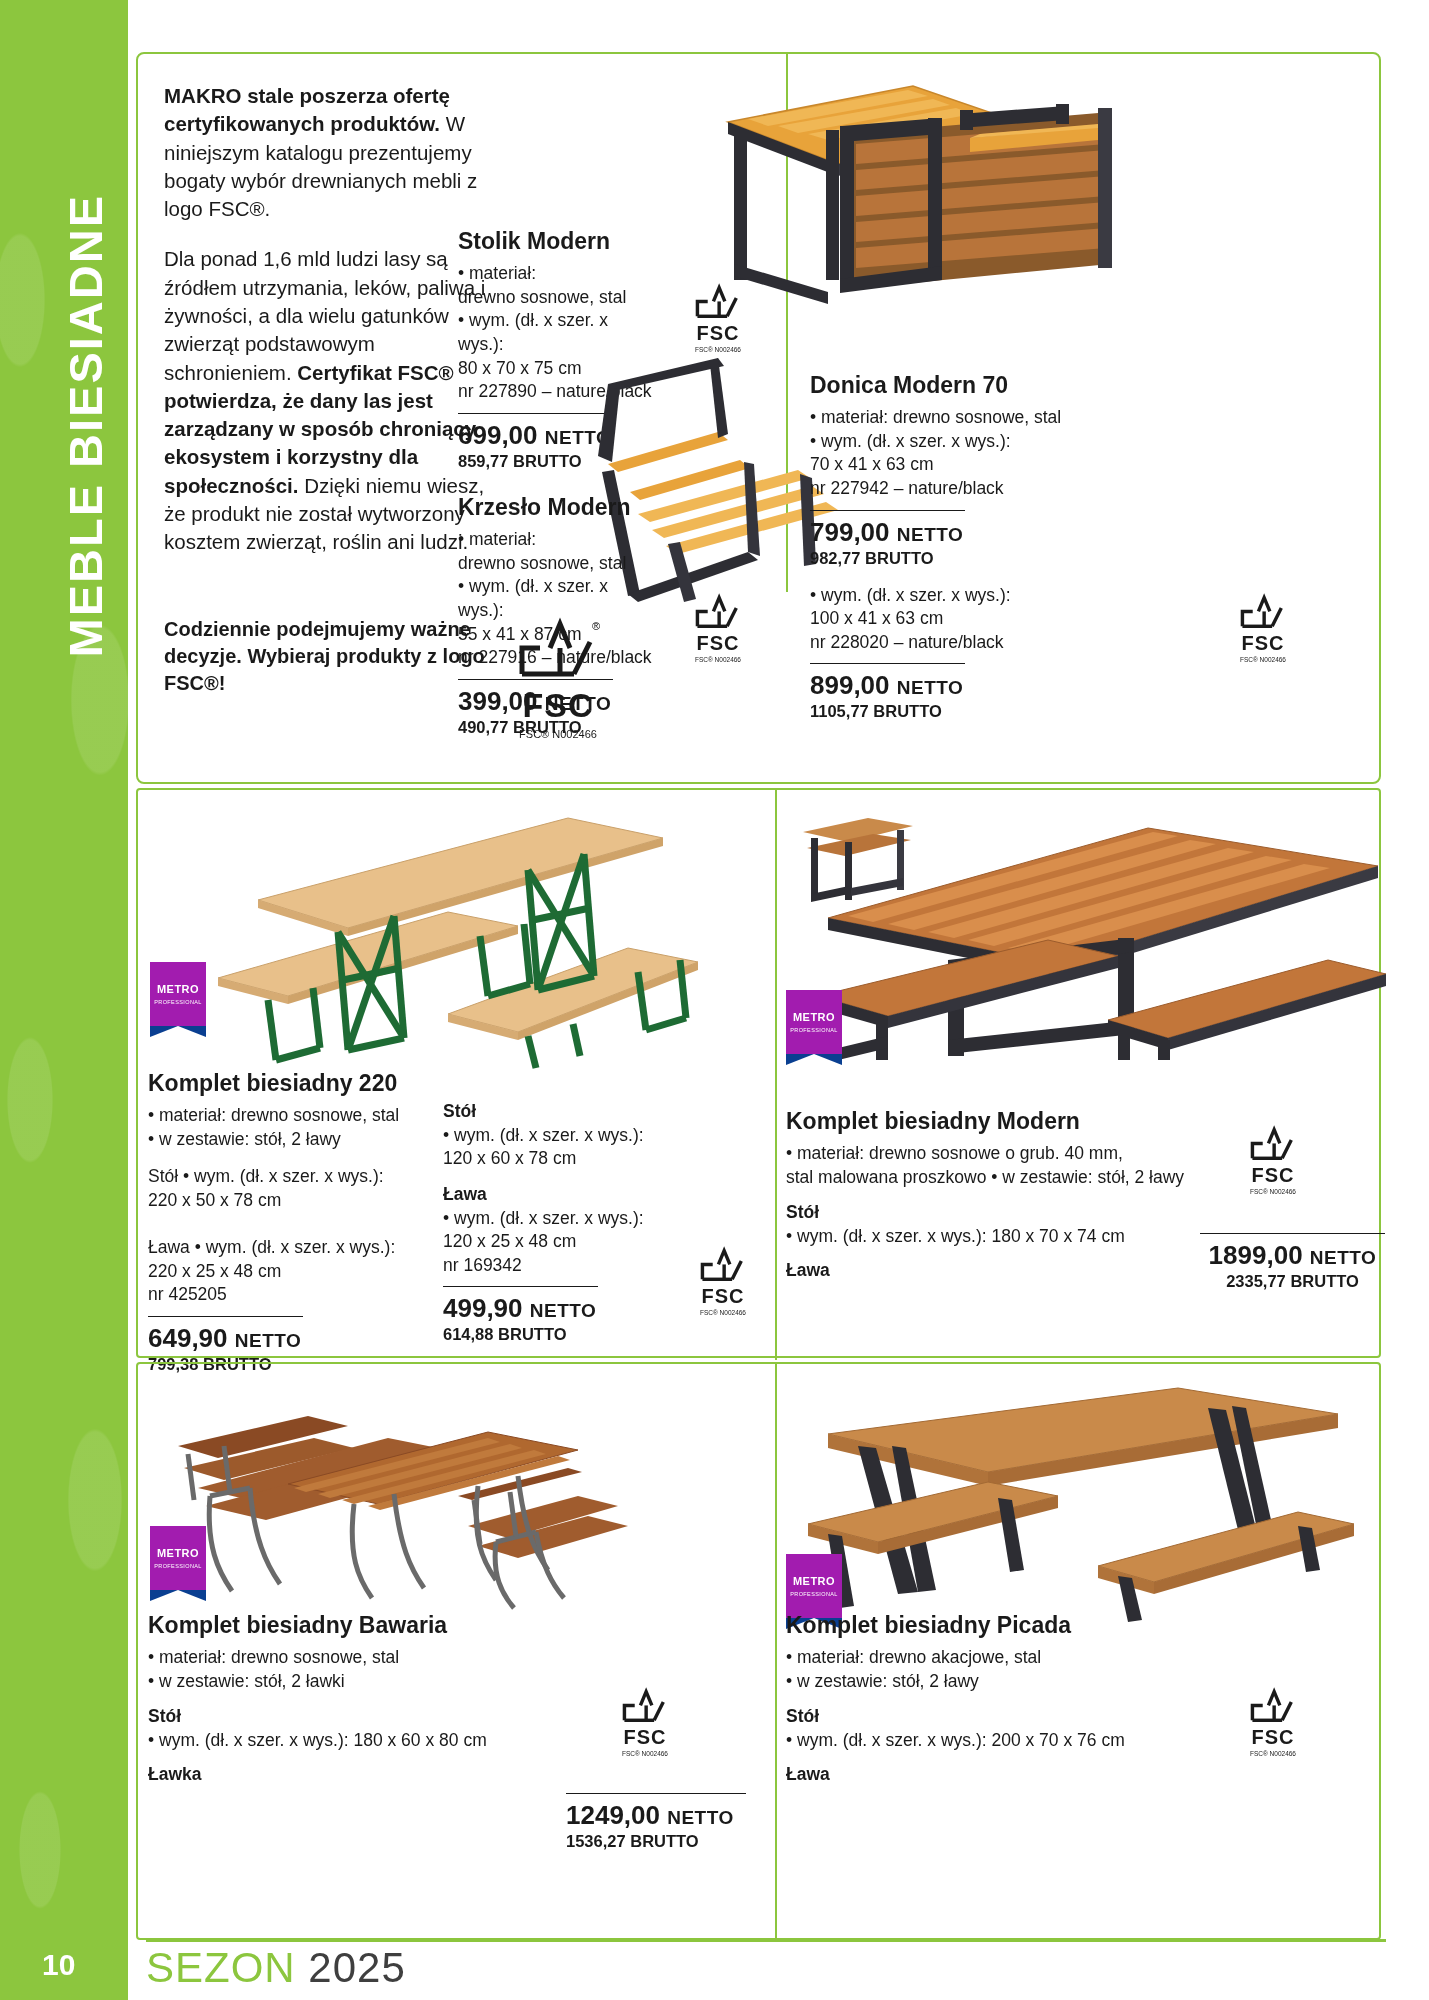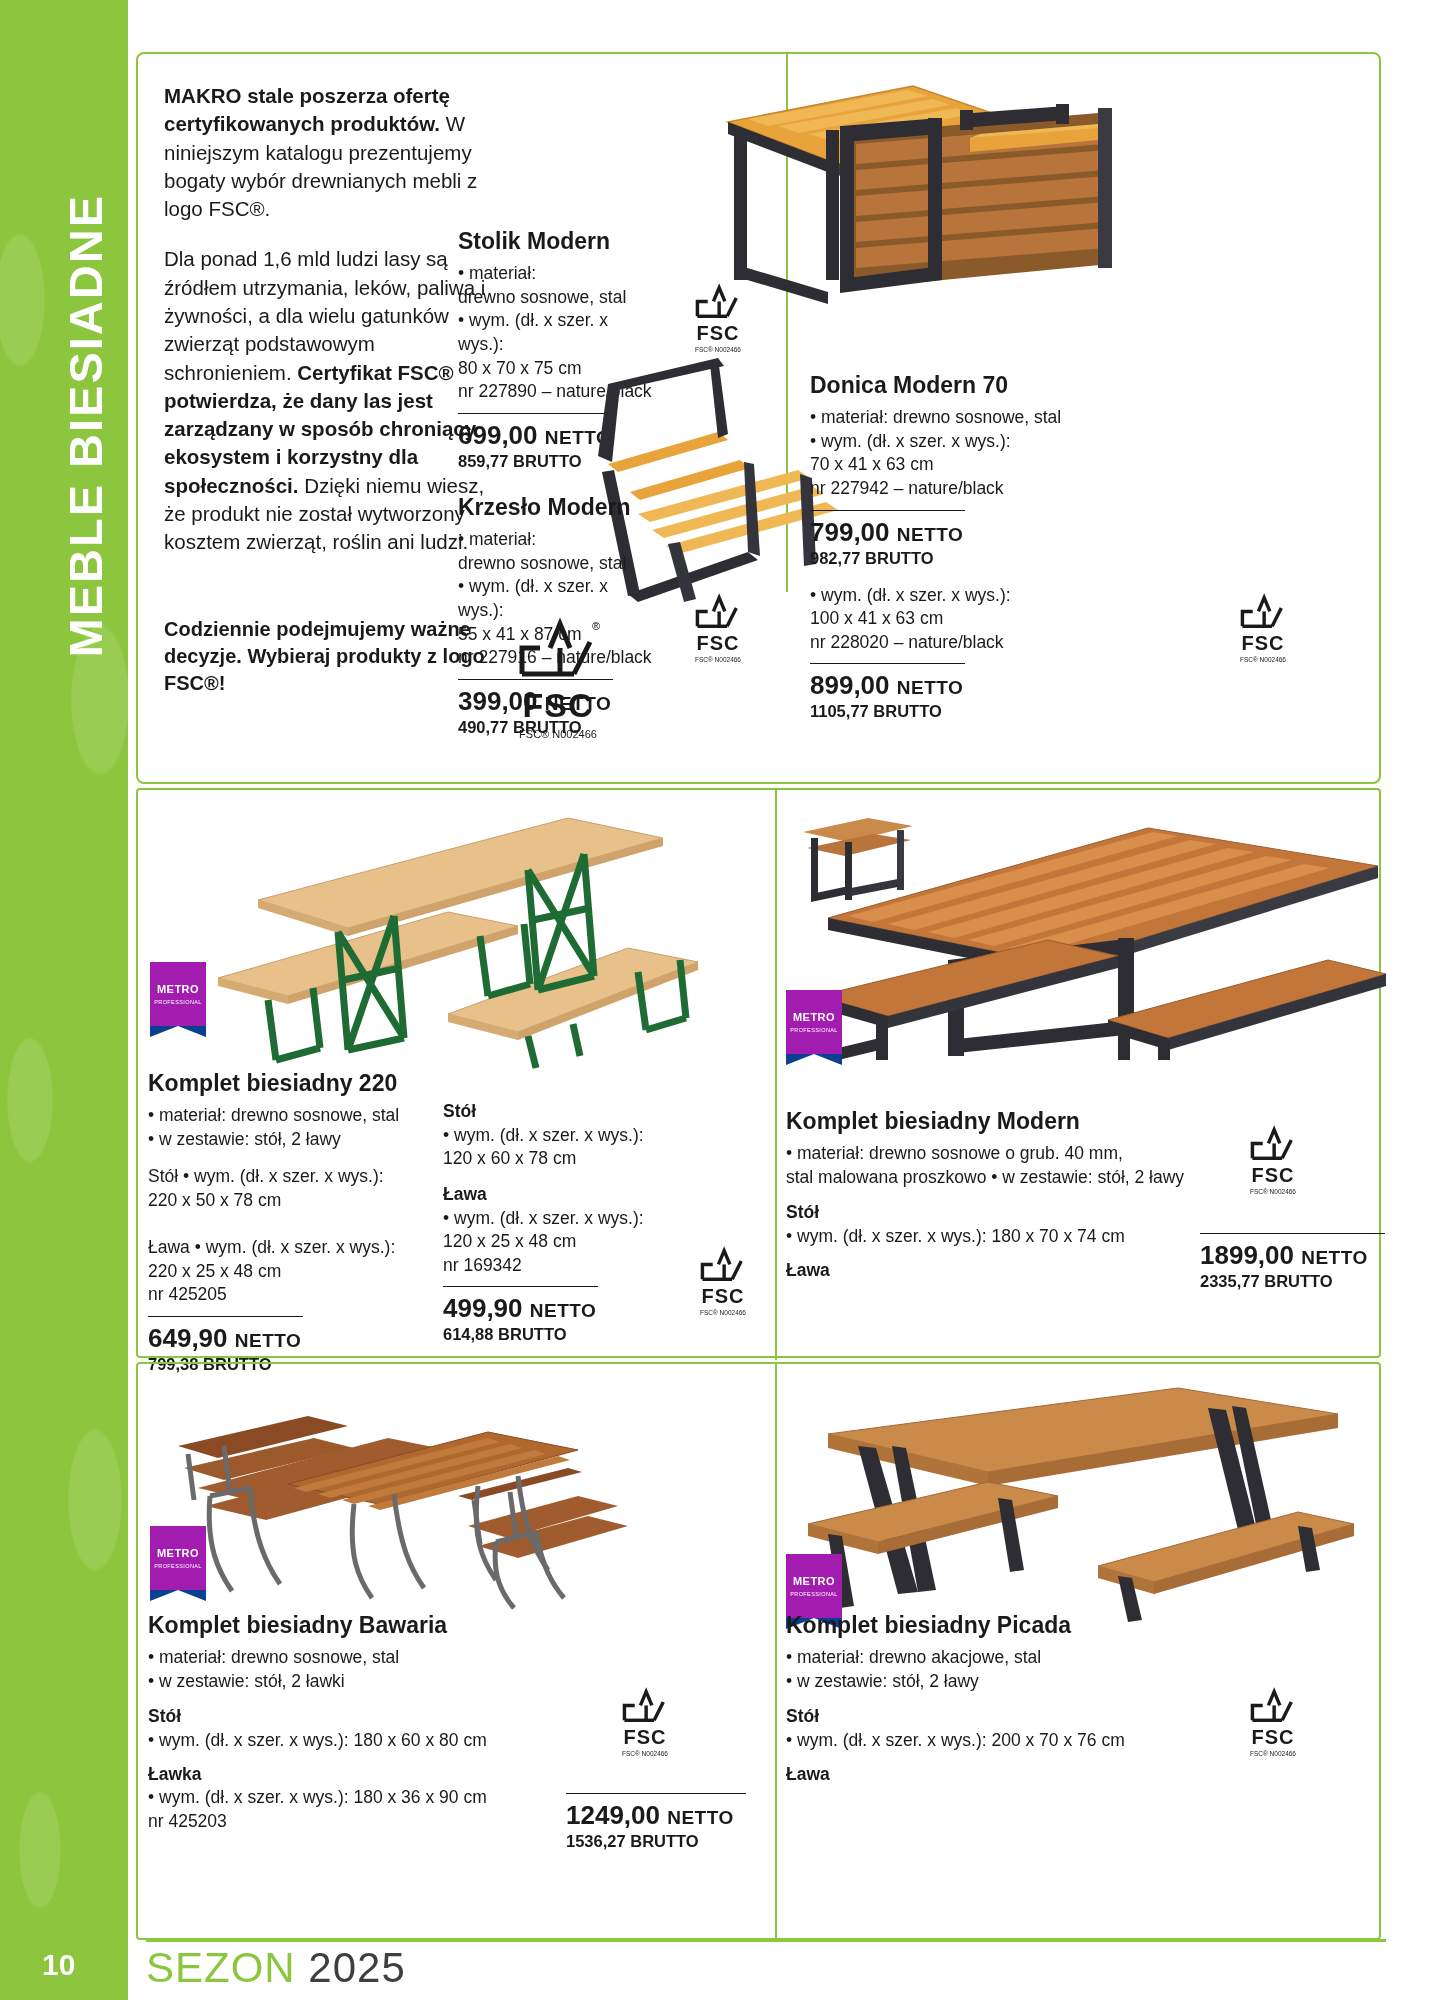--- a/index.html
+++ b/index.html
@@ -406,21 +406,21 @@
 
     <div style="position:absolute;left:648px;top:318px;width:430px;">
       <div class="pname">Komplet biesiadny Modern</div>
       <div class="pspec" style="white-space:pre-line;">• materiał: drewno sosnowe o grub. 40 mm,
 stal malowana proszkowo • w zestawie: stół, 2 ławy</div>
       <div class="pspec" style="font-weight:bold;margin-top:12px;">Stół</div>
       <div class="pspec">• wym. (dł. x szer. x wys.): 180 x 70 x 74 cm</div>
       <div class="pspec" style="font-weight:bold;margin-top:10px;">Ława</div>
     </div>
 
-    <div style="position:absolute;left:1062px;top:434px;width:185px;text-align:left;">
+    <div style="position:absolute;left:1062px;top:434px;width:185px;text-align:center;">
       <hr class="price-rule" style="width:185px;">
       <div class="price-net"><span>1899,00</span> <span class="u">NETTO</span></div>
       <div class="price-gross"><span>2335,77</span> <span class="u">BRUTTO</span></div>
     </div>
 
     <div class="fsc" style="left:1090px;top:334px;width:90px;">
       <svg class="tree" width="54" height="40" viewBox="0 0 92 70">
         <path d="M10 60 L10 34 L28 34" fill="none" stroke="#1a1a1a" stroke-width="6"></path>
         <path d="M38 34 L48 10 L58 34" fill="none" stroke="#1a1a1a" stroke-width="6"></path>
         <path d="M48 34 L48 60" fill="none" stroke="#1a1a1a" stroke-width="6"></path>
@@ -473,22 +473,20 @@
       <div class="m2">PROFESSIONAL</div>
     </div>
 
     <div style="position:absolute;left:10px;top:248px;width:420px;">
       <div class="pname">Komplet biesiadny Bawaria</div>
       <div class="pspec" style="white-space:pre-line;">• materiał: drewno sosnowe, stal
 • w zestawie: stół, 2 ławki</div>
       <div class="pspec" style="font-weight:bold;margin-top:12px;">Stół</div>
       <div class="pspec">• wym. (dł. x szer. x wys.): 180 x 60 x 80 cm</div>
       <div class="pspec" style="font-weight:bold;margin-top:10px;">Ławka</div>
-      <div class="pspec" style="white-space:pre-line;">• wym. (dł. x szer. x wys.): 180 x 36 x 90 cm
-nr 425203</div>
     </div>
 
     <div style="position:absolute;left:428px;top:420px;width:180px;">
       <hr class="price-rule" style="width:180px;">
       <div class="price-net"><span>1249,00</span> <span class="u">NETTO</span></div>
       <div class="price-gross"><span>1536,27</span> <span class="u">BRUTTO</span></div>
     </div>
 
     <div class="fsc" style="left:462px;top:322px;width:90px;">
       <svg class="tree" width="54" height="40" viewBox="0 0 92 70">

